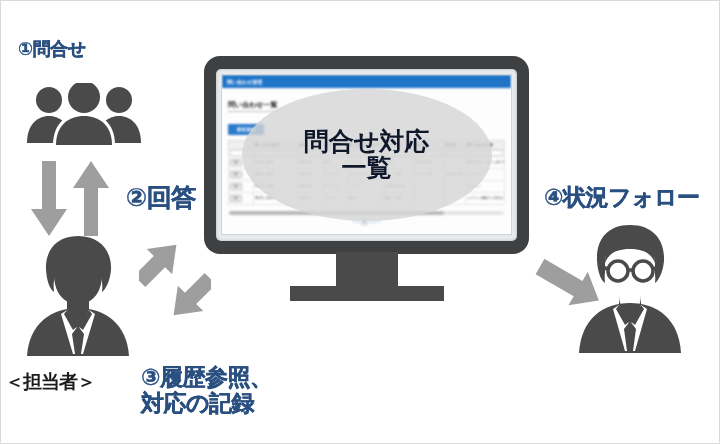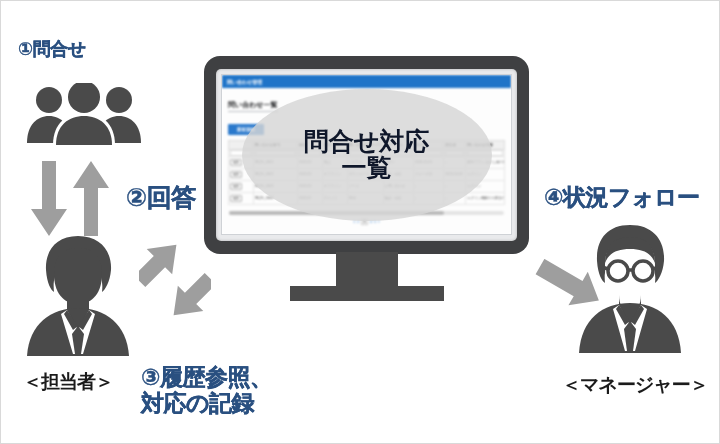--- a/index.html
+++ b/index.html
@@ -203,21 +203,21 @@
 
       <path d="M46 76 L57 96 L68 76 L74 80 L62 120 H52 L40 80 Z" fill="#ffffff"></path>
 
       <path class="icon-dark" d="M57 92 L63 100 L60 120 H54 L51 100 Z"></path>
 
       <path class="icon-dark" d="M46 76 L57 92 L52 96 L43 80 Z"></path>
       <path class="icon-dark" d="M68 76 L57 92 L62 96 L71 80 Z"></path>
     </svg>
   </div>
 
-  <div class="role-label" style="left:22px;top:368px;text-align:right;">＜担当者＞</div>
+  <div class="role-label" style="left:4px;top:368px;text-align:right;">＜担当者＞</div>
 
   <div style="position:absolute;left:138px;top:243px;">
     <svg width="72" height="72" viewBox="0 0 72 72">
 
       <g transform="rotate(-45 36 36)">
         <path class="icon-grey" d="M44 10 L68 28 L44 46 V36 H16 V20 H44 Z" transform="translate(-6,-16)"></path>
       </g>
 
       <g transform="rotate(135 36 36)">
         <path class="icon-grey" d="M44 10 L68 28 L44 46 V36 H16 V20 H44 Z" transform="translate(-6,-16)"></path>
@@ -419,15 +419,14 @@
 
       <path d="M48 82 L59 102 L70 82 L76 86 L64 128 H54 L42 86 Z" fill="#ffffff"></path>
 
       <path class="icon-dark" d="M59 98 L65 106 L62 128 H56 L53 106 Z"></path>
 
       <path class="icon-dark" d="M48 82 L59 98 L54 102 L45 86 Z"></path>
       <path class="icon-dark" d="M70 82 L59 98 L64 102 L73 86 Z"></path>
     </svg>
   </div>
 
-  <div class="role-label" style="left:561px;top:371px;">＜マネージャー＞</div>
 
 </div>
 
 </body></html>

